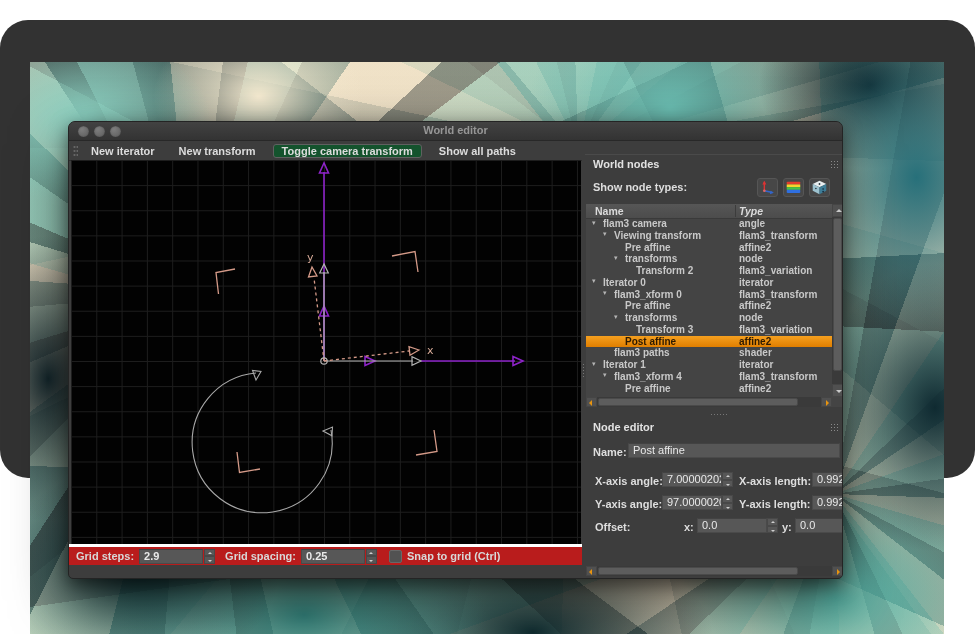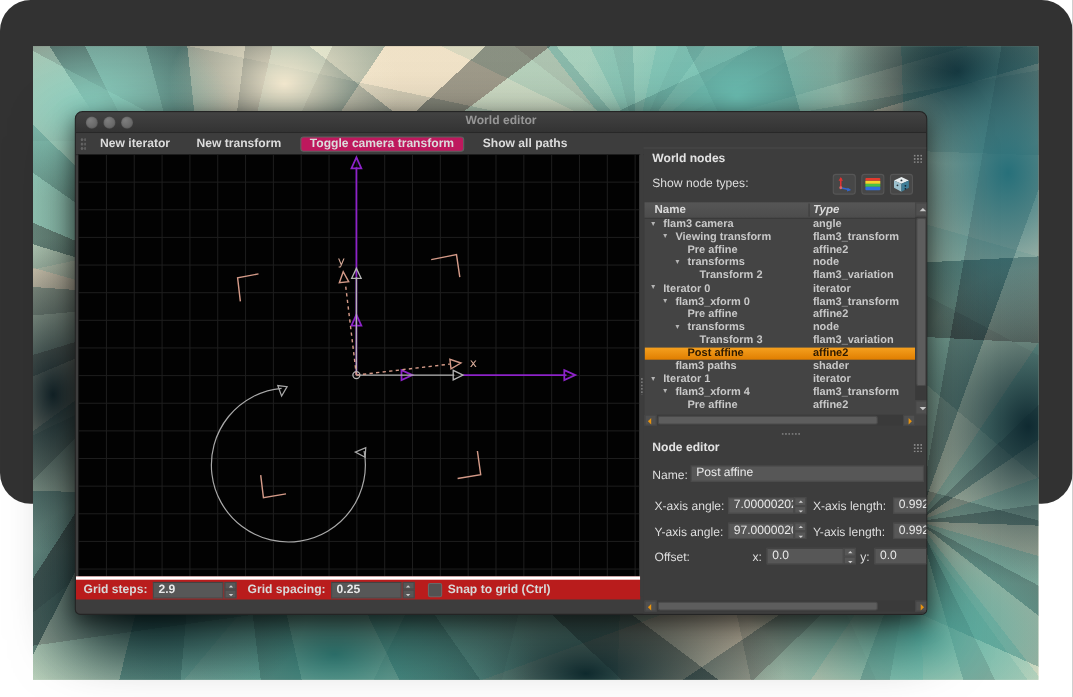--- a/index.html
+++ b/index.html
@@ -1,17 +1,17 @@
 <!DOCTYPE html>
 <html><head>
 <meta charset="utf-8">
 <style>
   html,body{margin:0;padding:0;background:#fff;width:975px;height:634px;overflow:hidden;
     font-family:"Liberation Sans","DejaVu Sans",sans-serif;}
-  .stage{position:relative;width:975px;height:458px;}
+  .stage{position:relative;width:975px;height:458px;margin-top:20px;}
   .bezel{position:absolute;inset:0;background:#323232;border-radius:28px;}
   .wallpaper{position:absolute;left:30px;top:42px;width:914px;height:576px;overflow:hidden;
     background-color:#e9dcc0;
     background-image:
       radial-gradient(ellipse 180px 120px at 6% 10%, #8ed6c6 0%, rgba(142,214,198,0) 70%),
       radial-gradient(ellipse 150px 220px at 2% 55%, #14262b 0%, rgba(20,38,43,0) 65%),
       radial-gradient(ellipse 200px 150px at 12% 88%, #1d4a4d 0%, rgba(29,74,77,0) 70%),
       radial-gradient(ellipse 260px 160px at 30% 96%, #35867f 0%, rgba(53,134,127,0) 70%),
       radial-gradient(ellipse 200px 260px at 97% 20%, #27707a 0%, rgba(39,112,122,0) 60%),
       radial-gradient(ellipse 160px 120px at 92% 4%, #0d2027 0%, rgba(13,32,39,0) 70%),
@@ -32,21 +32,21 @@
     background:linear-gradient(#424242,#333);border-bottom:1px solid #282828;}
   .tl{position:absolute;top:4px;width:11px;height:11px;border-radius:50%;
     background:radial-gradient(circle at 35% 30%,#7e7e7e,#5c5c5c);box-shadow:inset 0 0 1px #2c2c2c;}
   .title{position:absolute;left:0;right:0;top:2px;text-align:center;font-size:11px;font-weight:bold;
     color:#969696;}
   .toolbar{position:absolute;left:0;top:19px;right:0;height:19px;background:#3d3d3d;
     border-bottom:1px solid #2d2d2d;display:flex;align-items:center;}
   .grip{width:5px;height:12px;margin:0 4px 0 4px;
     background-image:radial-gradient(circle,#666 1px,transparent 1.2px);background-size:3px 4px;}
   .tbtn{font-size:11px;font-weight:bold;color:#dcdcdc;padding:1px 9px;white-space:nowrap;cursor:default;}
-  .tbtn.toggled{border:1px solid #606060;border-radius:3px;background:#be185d;padding:0 8px;}
+  .tbtn.toggled{border:1px solid #606060;border-radius:3px;background:#14532d;padding:0 8px;}
   
   .canvas{position:absolute;left:2px;top:38px;width:510px;height:402px;background:#020202;
     background-image:linear-gradient(to right,#1d1d1d 1px,transparent 1px),
       linear-gradient(to bottom,#1d1d1d 1px,transparent 1px);
     background-size:25.3px 25.125px;}
   .canvas svg{position:absolute;inset:0;}
   
   .statusbar{position:absolute;left:0;top:422px;width:513px;height:18px;background:#b91c1c;
     border-top:3px solid #ffffff;display:flex;align-items:center;font-size:11px;font-weight:bold;color:#d8d8d8;}
   .field{background:#575757;border:1px solid #4a4a4a;border-top-color:#424242;color:#e9e9e9;
@@ -82,21 +82,21 @@
   .trow .rname{position:absolute;left:0;top:0;}
   .trow .rtype{position:absolute;left:153px;top:0;}
   .trow.sel{background:linear-gradient(#f5a01f,#e07e00);color:#2e1a00;}
   .trow.sel .arr{color:#2e1a00;}
   
   .sb{background:#3a3a3a;position:absolute;}
   .sb .btn{position:absolute;background:#505050;border:1px solid #454545;box-sizing:border-box;}
   .sb .thumb{position:absolute;background:#5d5d5d;border:1px solid #4a4a4a;border-radius:2px;box-sizing:border-box;}
   .tri{position:absolute;border:3px solid transparent;}
   
-  .nelabel{font-weight:normal;color:#dedede;position:absolute;font-size:11px;}
+  .nelabel{font-weight:bold;color:#dedede;position:absolute;font-size:11px;}
   .nefield{position:absolute;}
   .hsplit-dots{position:absolute;left:125px;top:258px;width:18px;height:3px;
     background-image:radial-gradient(circle,#777 0.8px,transparent 1px);background-size:3px 3px;}
 </style>
 </head>
 <body>
 
 <div class="stage">
   <div class="bezel"></div>
   <div class="wallpaper"></div>

